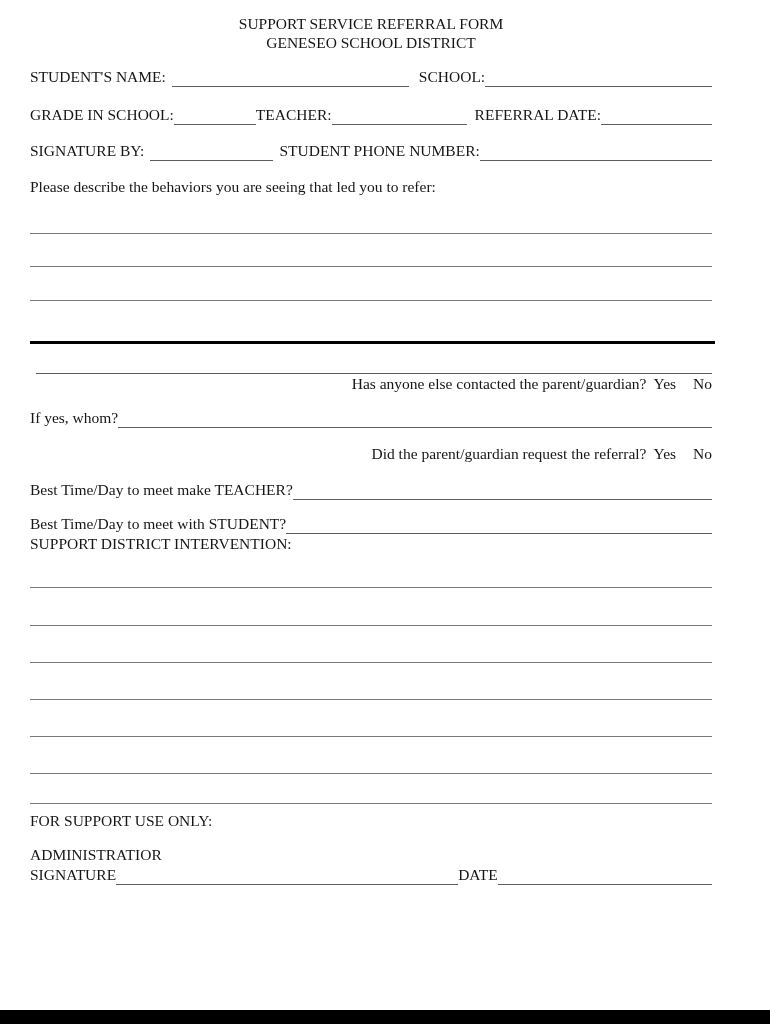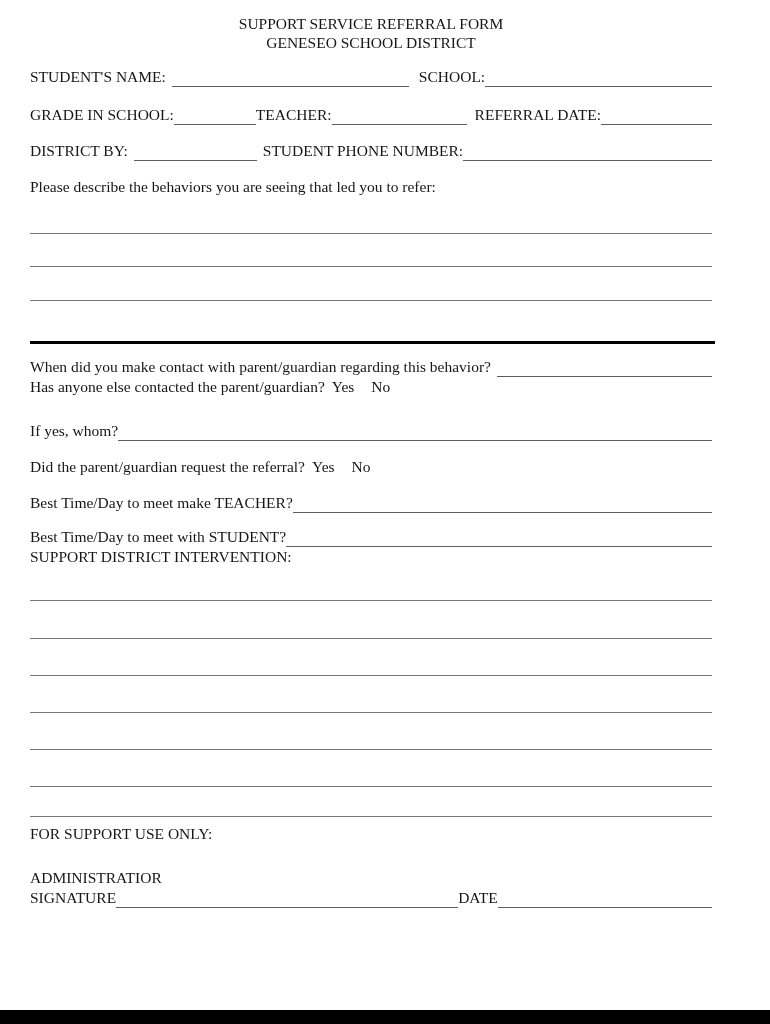--- a/index.html
+++ b/index.html
@@ -4,38 +4,38 @@
 <style>
   * { margin:0; padding:0; box-sizing:border-box; }
   html,body { background:#fff; }
   body {
     width:770px; height:1024px; position:relative; overflow:hidden;
     font-family:"Liberation Serif", serif; font-size:15.5px; color:#161616;
     line-height:20px;
   }
   .page { padding:14px 58px 0 30px; }
   .title { text-align:center; line-height:19px; }
-  .row { display:flex; align-items:flex-end; white-space:nowrap; }
+  .row { display:flex; align-items:flex-end; white-space:nowrap;justify-content:flex-end; }
   .lbl { flex:0 0 auto; }
   .fill { border-bottom:1px solid #5e5e5e; height:17px; flex:0 0 auto; }
   .grow { flex:1 1 auto; }
   .hr-line { border-bottom:1px solid #787878; height:0; }
   .divider { height:3px; background:#000; margin-top:40px; width:685px; }
   .yes { margin-left:7px; }
   .no { margin-left:17px; }
   .gap6  { margin-left:6px; }
   .gap8  { margin-left:8px; }
   .gap10 { margin-left:10px; }
   .w237 { width:237px; }
   .w82  { width:82px;  }
   .w135 { width:135px; }
   .w123 { width:123px; }
   .w342 { width:342px; }
   .mt13 { margin-top:13px; } .mt14 { margin-top:14px; } .mt15 { margin-top:15px; }
-  .mt16 { margin-top:16px; } .mt17 { margin-top:24px; } .mt18 { margin-top:18px; }
+  .mt16 { margin-top:16px; } .mt17 { margin-top:14px; } .mt18 { margin-top:18px; }
   .mt29 { margin-top:29px; } .mt32 { margin-top:32px; }
   .mt33 { margin-top:33px; } .mt36 { margin-top:36px; } .mt37 { margin-top:37px; }
   .mt7  { margin-top:7px; }
   .bottom-bar { position:absolute; left:0; bottom:0; width:770px; height:14px; background:#000; }
 </style>
 </head>
 <body>
 
 <div class="page">
 
@@ -54,36 +54,35 @@
   <div class="row mt18">
     <span class="lbl">GRADE IN SCHOOL:</span>
     <span class="fill w82"></span>
     <span class="lbl">TEACHER:</span>
     <span class="fill w135"></span>
     <span class="lbl gap8">REFERRAL DATE:</span>
     <span class="fill grow"></span>
   </div>
 
   <div class="row mt16">
-    <span class="lbl">DISTRICT BY:</span>
+    <span class="lbl">SIGNATURE BY:</span>
     <span class="fill w123 gap6"></span>
     <span class="lbl gap6">STUDENT PHONE NUMBER:</span>
     <span class="fill grow"></span>
   </div>
 
   <div class="mt16">Please describe the behaviors you are seeing that led you to refer:</div>
 
   <div class="hr-line mt36"></div>
   <div class="hr-line mt32"></div>
   <div class="hr-line mt33"></div>
 
   <div class="divider"></div>
 
   <div class="row mt13">
-    <span class="lbl">When did you make contact with parent/guardian regarding this behavior?</span>
     <span class="fill grow gap6"></span>
   </div>
 
   <div class="row">
     <span class="lbl">Has anyone else contacted the parent/guardian?</span>
     <span class="lbl yes">Yes</span>
     <span class="lbl no">No</span>
   </div>
 
   <div class="row mt17">

